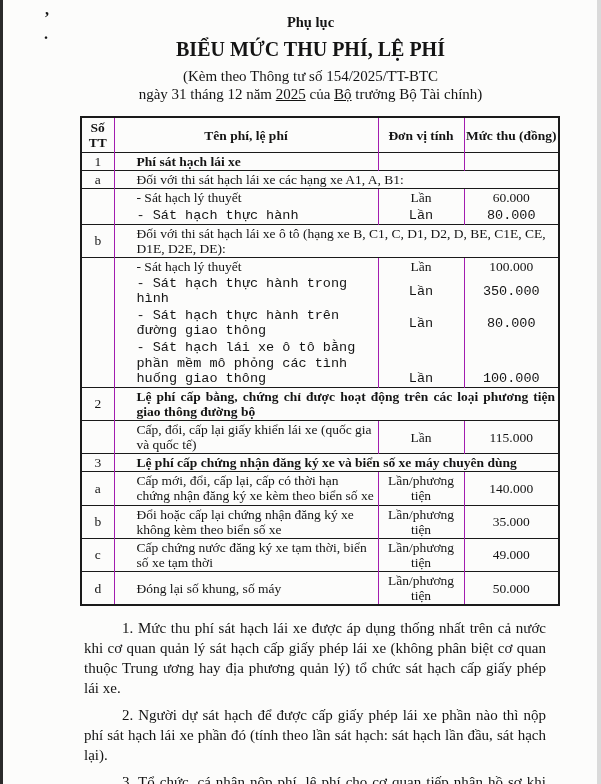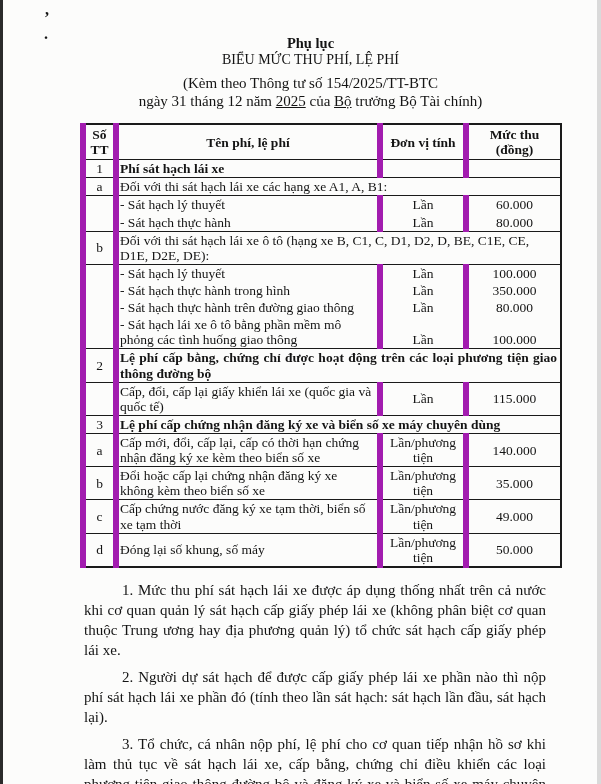--- a/index.html
+++ b/index.html
@@ -10,49 +10,49 @@
     font-family: "Liberation Serif", serif;
     color: #141414;
     overflow: hidden;
   }
   .edge-left  { position: absolute; left: 0; top: 0; width: 3px; height: 784px; background: #2b2b2b; }
   .edge-right { position: absolute; right: 0; top: 0; width: 4px; height: 784px; background: #dadada; }
   .stray { position: absolute; font-weight: 700; font-size: 16px; }
   #stray1 { left: 45px; top: 1px; }
   #stray2 { left: 44px; top: 25px; }
 
-  .doc-header { padding-top: 35px; margin-left: 20px; text-align: center; }
+  .doc-header { padding-top: 14px; margin-left: 20px; text-align: center; }
   .appendix  { font-weight: 700; font-size: 14.5px; }
-  .doc-title { font-weight: 400; font-size: 14px; }
+  .doc-title { font-weight: 700; font-size: 20px; margin-top: 7px; }
   .doc-sub   { font-size: 15px; margin-top: 6px; line-height: 18px; }
   .u { text-decoration: underline; margin-top: 12px; }
 
   table.fee {
     border-collapse: collapse;
     margin: 13px 0 0 80px;
     width: 478px;
     font-size: 13.5px;
     table-layout: fixed;
     border: 2px solid #1a1a1a;
   }
   th, td {
-    border-left: 6px solid #a21caf;
+    border-left: 1px solid #a21caf;
     border-top: 1px solid #1a1a1a;
     border-right: none; border-bottom: none;
     padding: 1px 3px;
     line-height: 1.12;
     vertical-align: middle;
     overflow: hidden;
   }
   th { font-weight: 700; text-align: center; padding: 2px 1px; }
   td.no, td.unit, td.amt { text-align: center; }
-  td.name { text-align: left; padding-left: 1px; }
+  td.name { text-align: left; padding-left: 22px; }
   td.name.b { font-weight: 700; }
   td.name.just { text-align: justify; }
-  tr.cont td { border-top: none; }
+  tr.cont td { border-top: none; font-family: Liberation Mono, monospace; }
   td.vb { vertical-align: bottom; padding-bottom: 1px; }
 
   .notes { margin: 12px 0 0 84px; width: 462px; font-size: 15px; line-height: 20px; text-align: justify; }
   .notes-heading { margin-left: 38px; text-decoration: underline; }
   .note-para { text-indent: 38px; margin-top: 7px; }
 </style>
 </head>
 <body>
 
 <div class="edge-left"></div>

